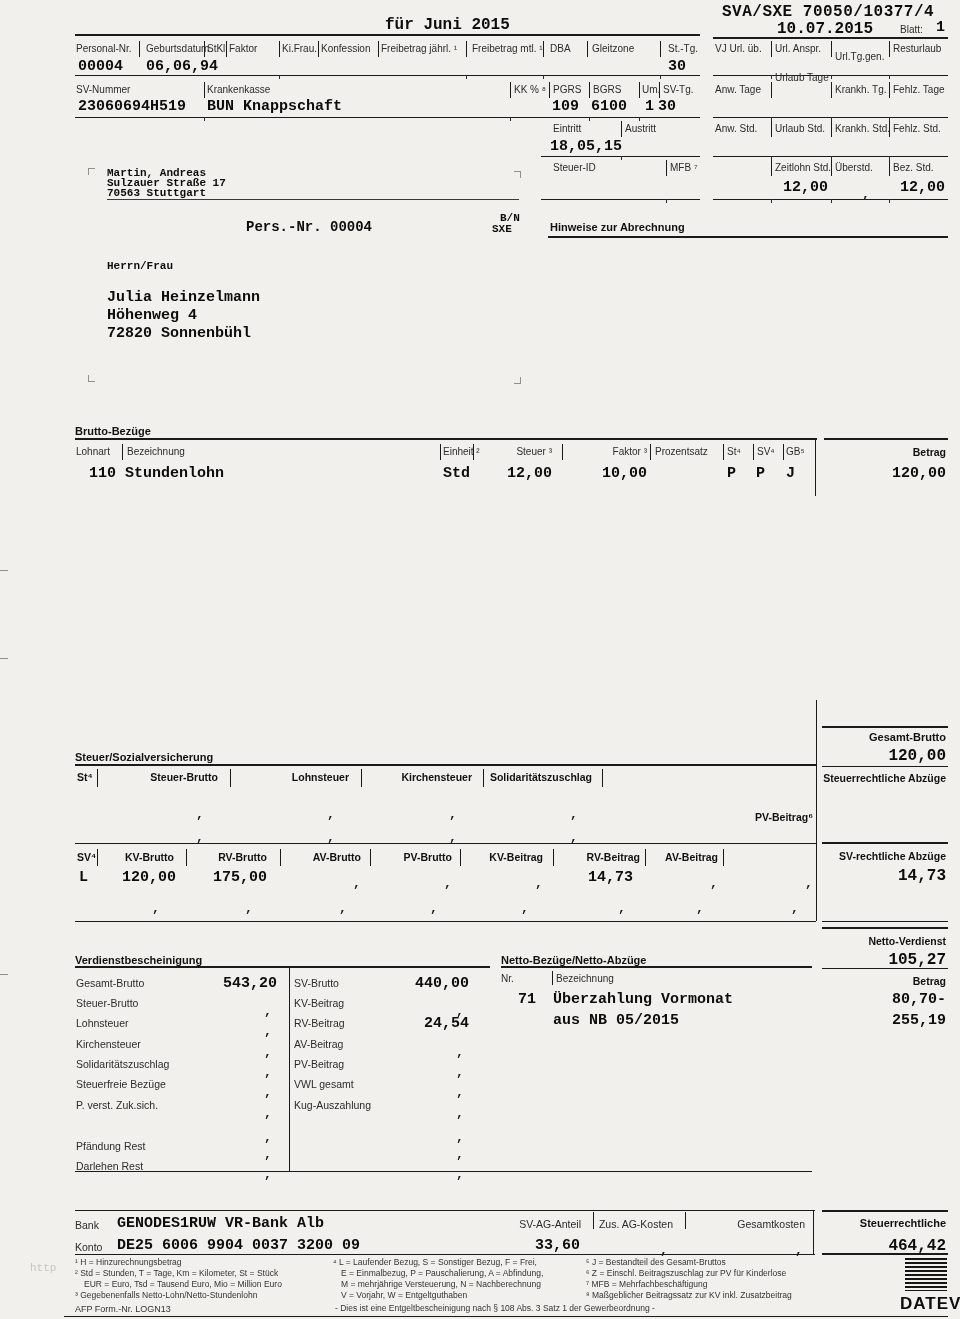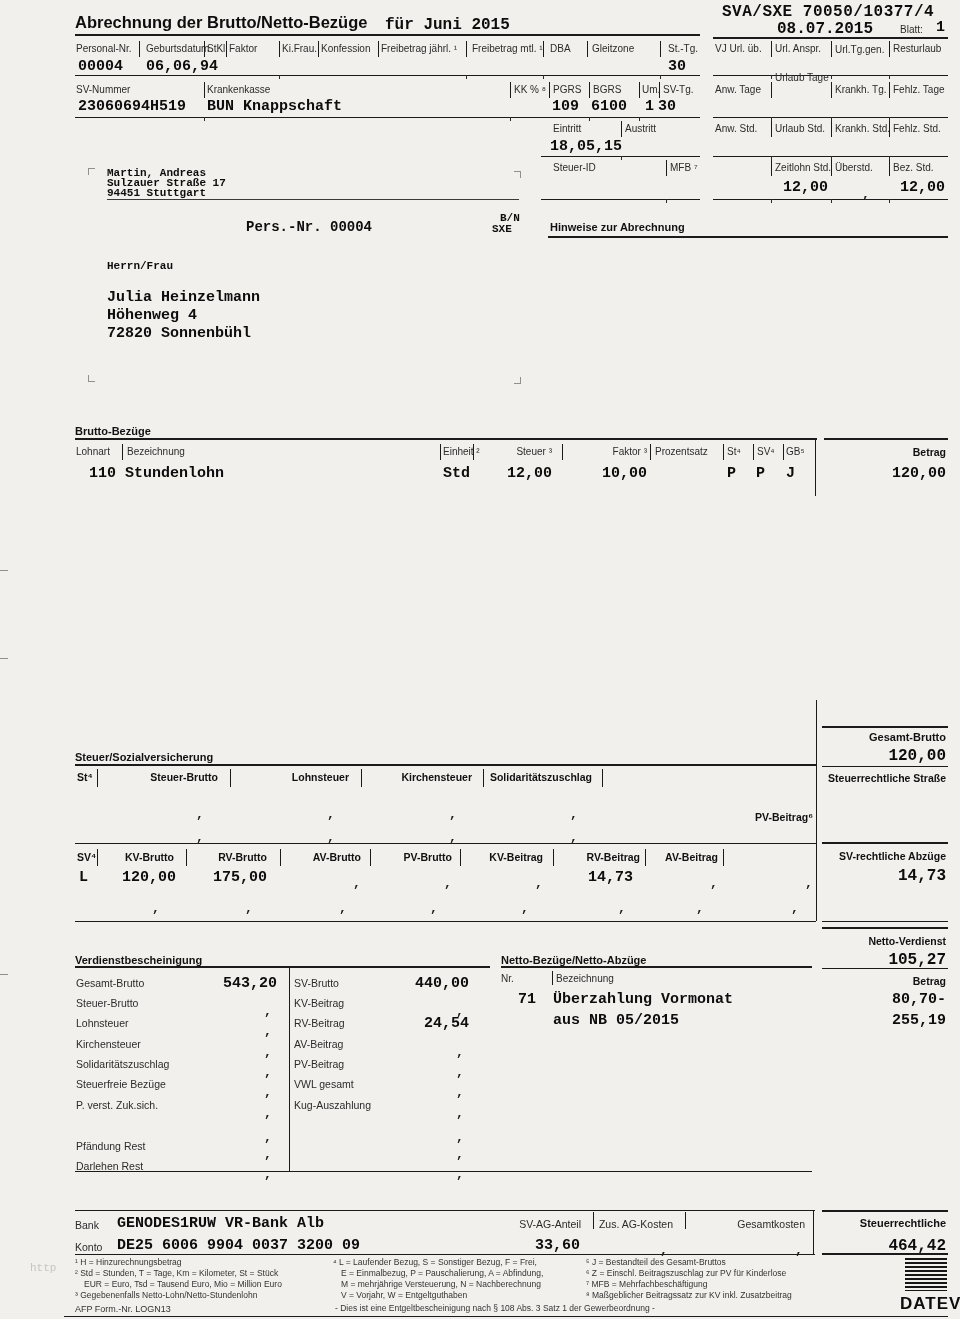--- a/index.html
+++ b/index.html
@@ -26,25 +26,24 @@
   .fold{background:#8f8f8b;height:1px;width:8px;}
   .wm{font-family:"Liberation Mono",monospace;font-size:11px;color:#c6c6c0;}
   .dbars{background:repeating-linear-gradient(180deg,#161616 0 2px,transparent 2px 4px);}
   .datev{font-size:17px;font-weight:800;letter-spacing:1px;color:#0d0d0d;}
 </style>
 </head>
 <body>
 
 <div class="page">
 
-  <div class="A ttl" style="left:75px;top:13px">Abrechnung der Brutto/Netto-Bezüge</div>
   <div class="A m m16" style="left:385px;top:16px">für Juni 2015</div>
   <div class="A hl h2" style="left:75px;top:34px;width:625px"></div>
   <div class="A m m16" style="left:722px;top:3px;letter-spacing:.5px">SVA/SXE  70050/10377/4</div>
-  <div class="A m m16" style="left:777px;top:20px">08.07.2015</div>
+  <div class="A m m16" style="left:777px;top:20px">10.07.2015</div>
   <div class="A lab" style="left:900px;top:24px">Blatt:</div>
   <div class="A m" style="left:936px;top:19px">1</div>
   <div class="A hl h2" style="left:713px;top:37px;width:235px"></div>
 
   <div class="A lab" style="left:76px;top:43px">Personal-Nr.</div>
   <div class="A lab" style="left:146px;top:43px">Geburtsdatum</div>
   <div class="A lab" style="left:207px;top:43px">StKl</div>
   <div class="A lab" style="left:229px;top:43px">Faktor</div>
   <div class="A lab" style="left:282px;top:43px">Ki.Frau.</div>
   <div class="A lab" style="left:321px;top:43px">Konfession</div>
@@ -104,21 +103,21 @@
   <div class="A hl" style="left:541px;top:156px;width:159px"></div>
   <div class="A vt" style="left:621px;top:156px"></div>
   <div class="A lab" style="left:553px;top:162px">Steuer-ID</div>
   <div class="A lab" style="left:670px;top:162px">MFB ⁷</div>
   <div class="A vl" style="left:666px;top:160px;height:16px"></div>
   <div class="A hl" style="left:541px;top:199px;width:159px"></div>
   <div class="A vt" style="left:666px;top:199px"></div>
 
   <div class="A lab" style="left:715px;top:43px">VJ Url. üb.</div>
   <div class="A lab" style="left:775px;top:43px">Url. Anspr.</div>
-  <div class="A lab" style="left:835px;top:44px">Url.Tg.gen.</div>
+  <div class="A lab" style="left:835px;top:51px">Url.Tg.gen.</div>
   <div class="A lab" style="left:893px;top:43px">Resturlaub</div>
   <div class="A vl" style="left:771px;top:41px;height:16px"></div>
   <div class="A vl" style="left:831px;top:41px;height:16px"></div>
   <div class="A vl" style="left:889px;top:41px;height:16px"></div>
   <div class="A hl" style="left:713px;top:75px;width:235px"></div>
   <div class="A vt" style="left:771px;top:75px"></div>
   <div class="A vt" style="left:831px;top:75px"></div>
   <div class="A vt" style="left:889px;top:75px"></div>
 
   <div class="A lab" style="left:715px;top:84px">Anw. Tage</div>
@@ -156,21 +155,21 @@
   <div class="A m r" style="left:873px;top:179px;width:72px">12,00</div>
   <div class="A hl" style="left:713px;top:199px;width:235px"></div>
   <div class="A vt" style="left:771px;top:199px"></div>
   <div class="A vt" style="left:831px;top:199px"></div>
   <div class="A vt" style="left:889px;top:199px"></div>
 
   <div class="A cm" style="left:88px;top:168px;border-top-width:1px;border-left-width:1px"></div>
   <div class="A cm" style="left:514px;top:171px;border-top-width:1px;border-right-width:1px"></div>
   <div class="A m m11" style="left:107px;top:167px">Martin, Andreas</div>
   <div class="A m m11" style="left:107px;top:177px">Sulzauer Straße 17</div>
-  <div class="A m m11" style="left:107px;top:187px">94451 Stuttgart</div>
+  <div class="A m m11" style="left:107px;top:187px">70563 Stuttgart</div>
   <div class="A hl" style="left:107px;top:199px;width:412px;background:#3a3a38"></div>
   <div class="A cm" style="left:88px;top:375px;border-bottom-width:1px;border-left-width:1px"></div>
   <div class="A cm" style="left:514px;top:377px;border-bottom-width:1px;border-right-width:1px"></div>
 
   <div class="A m m14" style="left:246px;top:219px">Pers.-Nr. 00004</div>
   <div class="A m m11" style="left:500px;top:212px">B/N</div>
   <div class="A m m11" style="left:492px;top:223px">SXE</div>
   <div class="A bh" style="left:550px;top:221px">Hinweise zur Abrechnung</div>
   <div class="A hl h2" style="left:548px;top:236px;width:400px"></div>
 
@@ -212,21 +211,21 @@
   <div class="A m r" style="left:570px;top:465px;width:77px">10,00</div>
   <div class="A m" style="left:727px;top:465px">P</div>
   <div class="A m" style="left:756px;top:465px">P</div>
   <div class="A m" style="left:786px;top:465px">J</div>
   <div class="A m r" style="left:820px;top:465px;width:126px">120,00</div>
 
   <div class="A hl h2" style="left:822px;top:726px;width:126px"></div>
   <div class="A bh r" style="left:820px;top:731px;width:126px">Gesamt-Brutto</div>
   <div class="A m m16 r" style="left:820px;top:747px;width:126px">120,00</div>
   <div class="A hl" style="left:822px;top:766px;width:126px"></div>
-  <div class="A bh2 r" style="left:820px;top:772px;width:126px">Steuerrechtliche Straße</div>
+  <div class="A bh2 r" style="left:820px;top:772px;width:126px">Steuerrechtliche Abzüge</div>
 
   <div class="A bh" style="left:75px;top:751px">Steuer/Sozialversicherung</div>
   <div class="A hl h2" style="left:75px;top:764px;width:741px"></div>
   <div class="A bh2" style="left:77px;top:771px">St⁴</div>
   <div class="A bh2 r" style="left:120px;top:771px;width:98px">Steuer-Brutto</div>
   <div class="A bh2 r" style="left:250px;top:771px;width:99px">Lohnsteuer</div>
   <div class="A bh2 r" style="left:371px;top:771px;width:101px">Kirchensteuer</div>
   <div class="A bh2 r" style="left:480px;top:771px;width:112px">Solidaritätszuschlag</div>
   <div class="A vl" style="left:97px;top:769px;height:18px"></div>
   <div class="A vl" style="left:230px;top:769px;height:18px"></div>

